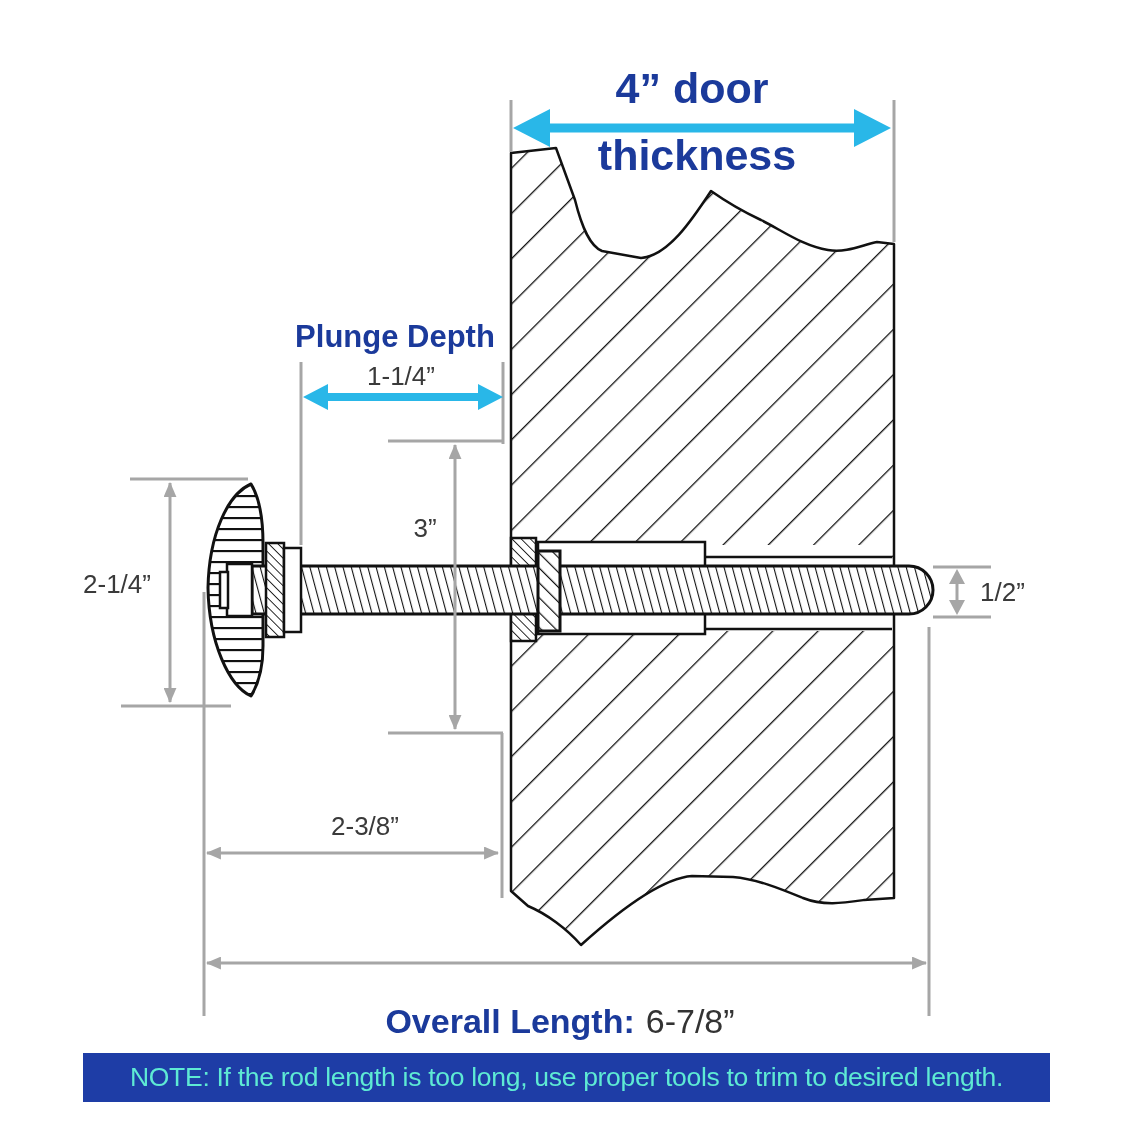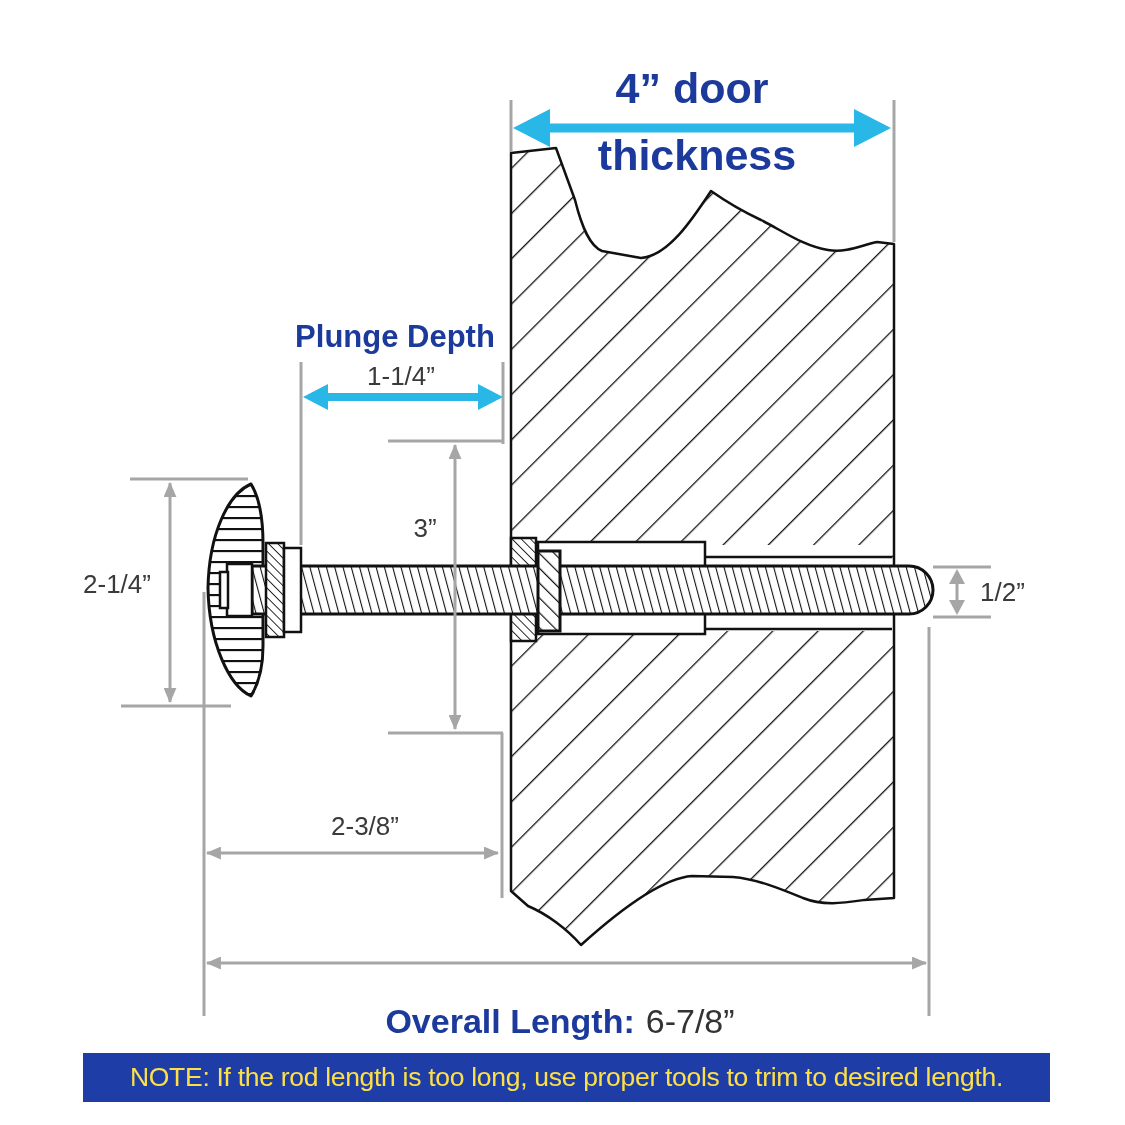--- a/index.html
+++ b/index.html
@@ -19,21 +19,21 @@
   }
   .dim-text{
     font-family:"Liberation Sans", sans-serif;
     fill:#3a3a3a;
   }
   #note-bar{
     position:absolute;
     left:83px; top:1053px;
     width:967px; height:49px;
     background:#1e3da6;
-    color:#fde047;
+    color:#5eead4;
     display:flex;
     align-items:center;
     justify-content:center;
     font-size:26.5px;
     letter-spacing:-0.3px;
     white-space:nowrap;
   }
 </style>
 </head>
 <body>

